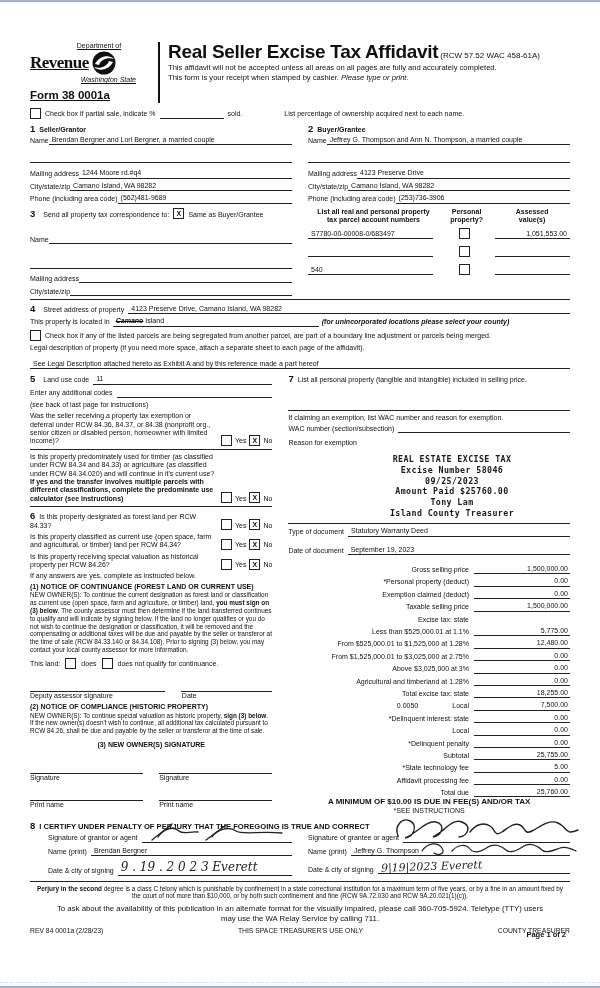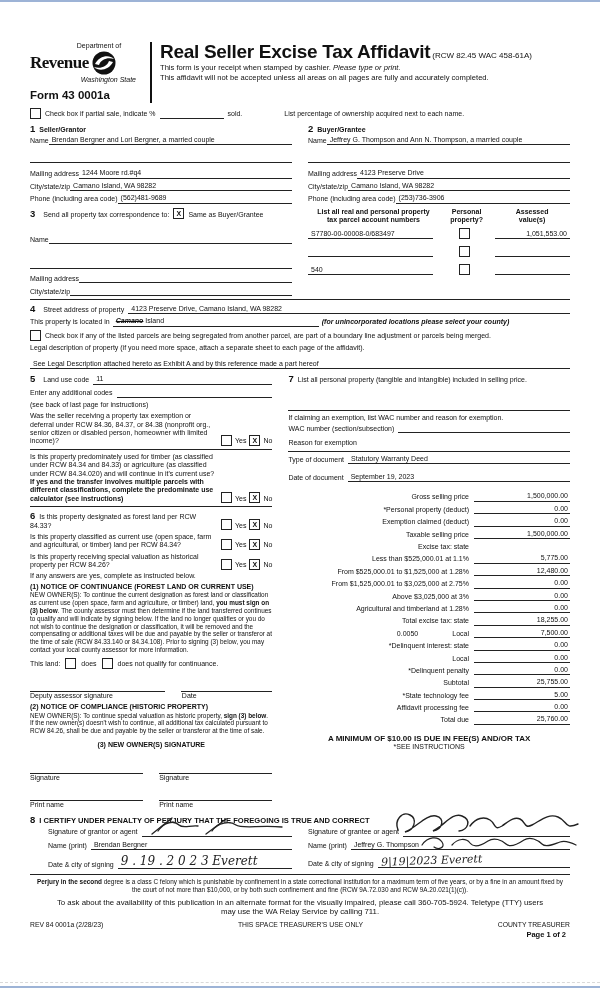--- a/index.html
+++ b/index.html
@@ -19,21 +19,21 @@
   .b{font-weight:bold;}
   .i{font-style:italic;}
   .hr{border-top:1px solid #222;margin:3px 0;}
   .cols{display:flex;}
   .colL{width:50%;padding-right:8px;box-sizing:border-box;}
   .colR{width:50%;padding-left:8px;box-sizing:border-box;}
   .colL2{width:46%;padding-right:6px;box-sizing:border-box;}
   .colR2{width:54%;padding-left:10px;box-sizing:border-box;}
   
   .hdr{display:flex;margin-bottom:5px;}
-  .logoblk{width:120px;flex:none;padding-right:0;}
+  .logoblk{width:120px;flex:none;padding-right:8px;text-decoration:underline;}
   .dept{font-size:7px;text-align:center;margin-left:18px;}
   .revline{display:flex;align-items:center;}
   .revword{font-weight:bold;font-size:17px;letter-spacing:-.5px;font-family:"Liberation Serif",serif;}
   .wastate{font-size:7px;font-style:italic;text-align:right;margin-right:14px;}
   .formnum{font-weight:bold;font-size:11.5px;margin-top:4px;}
   .titleblk{border-left:2px solid #111;padding-left:8px;flex:1;}
   .title{font-size:19px;font-weight:bold;letter-spacing:-.3px;line-height:1;}
   .titlesuf{font-size:8px;font-weight:normal;}
   .sub{font-size:7.6px;margin-top:1.5px;}
   
@@ -65,29 +65,29 @@
       <div class="dept">Department of</div>
       <div class="revline">
         <span class="revword">Revenue</span>
         <svg width="26" height="26" viewBox="0 0 26 26" style="margin-left:2px">
           <circle cx="13" cy="13" r="11.5" fill="#111"></circle>
           <path d="M4 14 C8 6 18 4 23 9 C17 7 10 9 8 15 Z" fill="#fff"></path>
           <path d="M22 12 C18 20 8 22 3 17 C9 19 16 17 18 11 Z" fill="#fff"></path>
         </svg>
       </div>
       <div class="wastate">Washington State</div>
-      <div class="formnum">Form 43 0001a</div>
+      <div class="formnum">Form 38 0001a</div>
     </div>
     <div class="titleblk">
       <div>
         <span class="title">Real Seller Excise Tax Affidavit</span>
-        <span class="titlesuf">(RCW 82.45 WAC 458-61A)</span>
-      </div>
+        <span class="titlesuf">(RCW 57.52 WAC 458-61A)</span>
+      </div>
+      <div class="sub">This affidavit will not be accepted unless all areas on all pages are fully and accurately completed.</div>
       <div class="sub"><span>This form is your receipt when stamped by cashier. </span><span class="i">Please type or print.</span></div>
-      <div class="sub">This affidavit will not be accepted unless all areas on all pages are fully and accurately completed.</div>
     </div>
   </div>
 
   <div class="row" style="gap:4px;margin-bottom:4px">
     <span class="cb"></span>
     <span class="lbl">Check box if partial sale, indicate %</span>
     <span class="u" style="width:58px"></span>
     <span class="lbl">sold.</span>
     <span style="width:34px"></span>
     <span class="lbl">List percentage of ownership acquired next to each name.</span>
@@ -337,20 +337,28 @@
         <div style="height:22px"></div>
         <div class="hr"></div>
         <div>If claiming an exemption, list WAC number and reason for exemption.</div>
         <div class="row" style="gap:4px;margin-top:2px">
           <span class="lbl">WAC number (section/subsection)</span>
           <span class="fill"></span>
         </div>
         <div style="margin-top:6px">Reason for exemption</div>
       </div>
 
+      <div class="stamp">
+        <div>REAL ESTATE EXCISE TAX</div>
+        <div>Excise Number 58046</div>
+        <div>09/25/2023</div>
+        <div>Amount Paid $25760.00</div>
+        <div>Tony Lam</div>
+        <div>Island County Treasurer</div>
+      </div>
 
       <div class="hr"></div>
       <div class="row" style="gap:4px">
         <span class="lbl">Type of document</span>
         <span class="fill">Statutory Warranty Deed</span>
       </div>
       <div class="row" style="gap:4px;margin-top:9px">
         <span class="lbl">Date of document</span>
         <span class="fill">September 19, 2023</span>
       </div>
@@ -427,21 +435,21 @@
         <div class="taxrow">
             <span class="tl">Affidavit processing fee</span>
             <span class="tv">0.00</span>
           </div>
         <div class="taxrow">
             <span class="tl">Total due</span>
             <span class="tv">25,760.00</span>
           </div>
       </div>
 
-      <div class="b center" style="font-size:8px;margin-top:9px">A MINIMUM OF $10.00 IS DUE IN FEE(S) AND/OR TAX</div>
+      <div class="b center" style="font-size:8px;margin-top:0">A MINIMUM OF $10.00 IS DUE IN FEE(S) AND/OR TAX</div>
       <div class="center">*SEE INSTRUCTIONS</div>
     </div>
   </div>
 
   <div style="margin-top:5px;position:relative">
     <div><span class="num">8</span><span class="b" style="font-size:7.6px">I CERTIFY UNDER PENALTY OF PERJURY THAT THE FOREGOING IS TRUE AND CORRECT</span></div>
     <div class="cols" style="margin-top:2px">
       <div class="colL">
         <div class="row" style="gap:4px;padding-left:18px;position:relative">
           <span class="lbl">Signature of grantor or agent</span>

